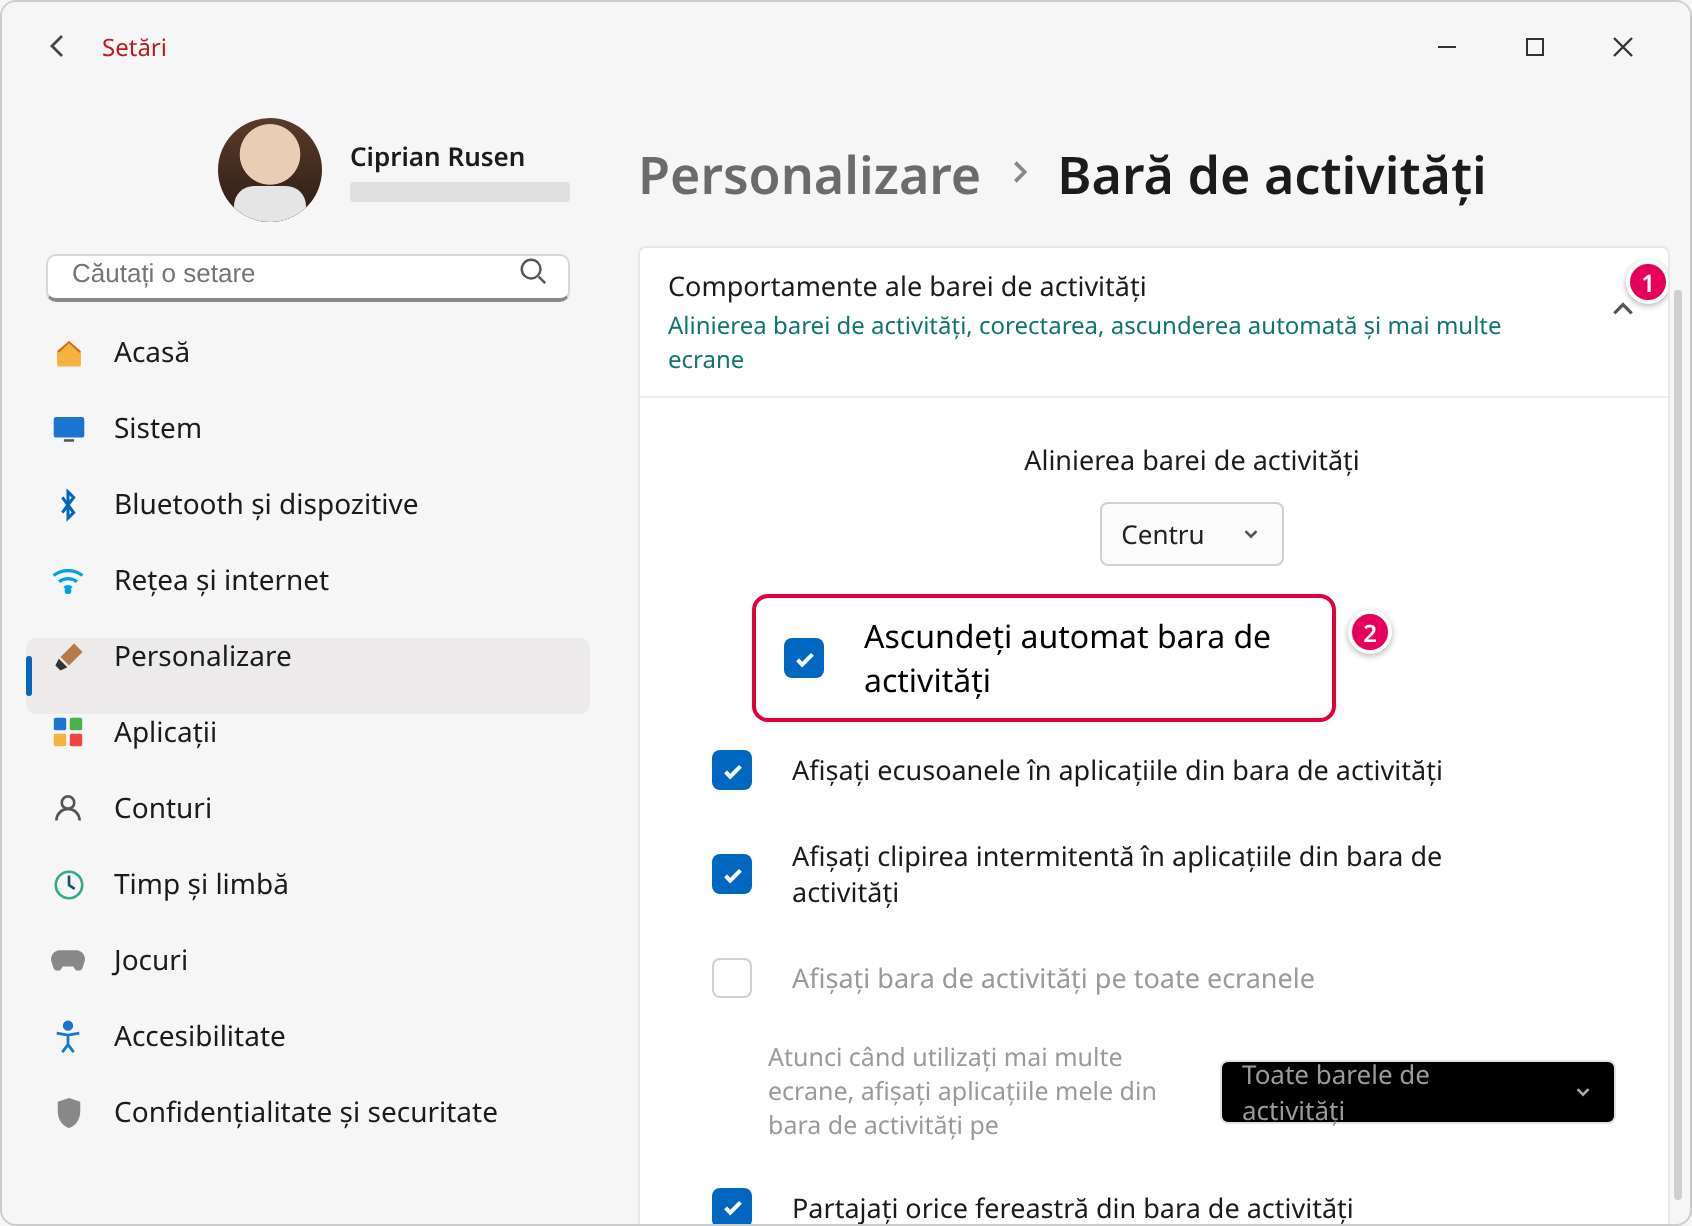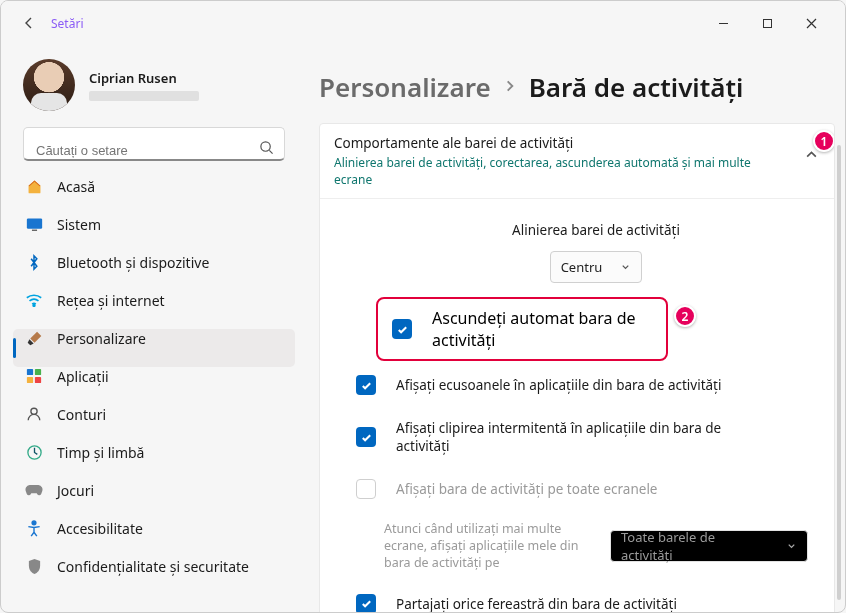--- a/index.html
+++ b/index.html
@@ -23,21 +23,21 @@
   }
   .back-btn {
     width: 20px; height: 20px;
     display: flex; align-items: center; justify-content: center;
     margin-right: 12px;
     color: #444;
     cursor: pointer;
   }
   .title-text {
     font-size: 12px;
-    color: #8b5cf6;
+    color: #b91c1c;
     flex: 1;
   }
   .caption-controls { display: flex; gap: 0; }
   .cap-btn {
     width: 44px; height: 32px;
     display: flex; align-items: center; justify-content: center;
     color: #333;
     cursor: pointer;
   }
   .content {
@@ -47,44 +47,45 @@
   .sidebar {
     width: 300px;
     padding: 6px 0 6px 6px;
     overflow-y: auto;
   }
   .user-card {
     display: flex;
     align-items: center;
     padding: 8px 16px 16px 16px;
     gap: 14px;
+    justify-content: flex-end;
   }
   .avatar {
     width: 52px; height: 52px;
     border-radius: 50%;
     background: radial-gradient(circle at 50% 35%, #e9cdb5 0 35%, transparent 36%), linear-gradient(#5a3b2a,#2b1c14);
     position: relative;
     overflow: hidden;
     flex-shrink: 0;
   }
   .avatar::after{
     content:"";
     position:absolute;bottom:-6px;left:8px;right:8px;height:24px;
     background:#e5e5e5;border-radius:10px 10px 0 0;
   }
   .user-name { font-size: 13px; font-weight: 600; color: #1b1b1b; }
   .user-sub { width: 110px; height: 10px; background: #e0e0e0; border-radius: 2px; margin-top: 4px; }
   .search-box {
     margin: 0 16px 16px 16px;
-    height: 34px;
+    height: 24px;
     background: #fff;
     border: 1px solid #d8d8d8;
     border-bottom: 2px solid #888;
     border-radius: 5px;
-    display: flex; align-items: flex-end;
+    display: flex; align-items: flex-start;
     padding: 0 10px;
     color: #666;
     font-size: 13px;
   }
   .search-box input {
     border: none; outline: none; flex: 1; font-size: 13px; background: transparent; color:#222;
   }
   .nav { padding: 0 6px; }
   .nav-item {
     display: flex; align-items: flex-start;

